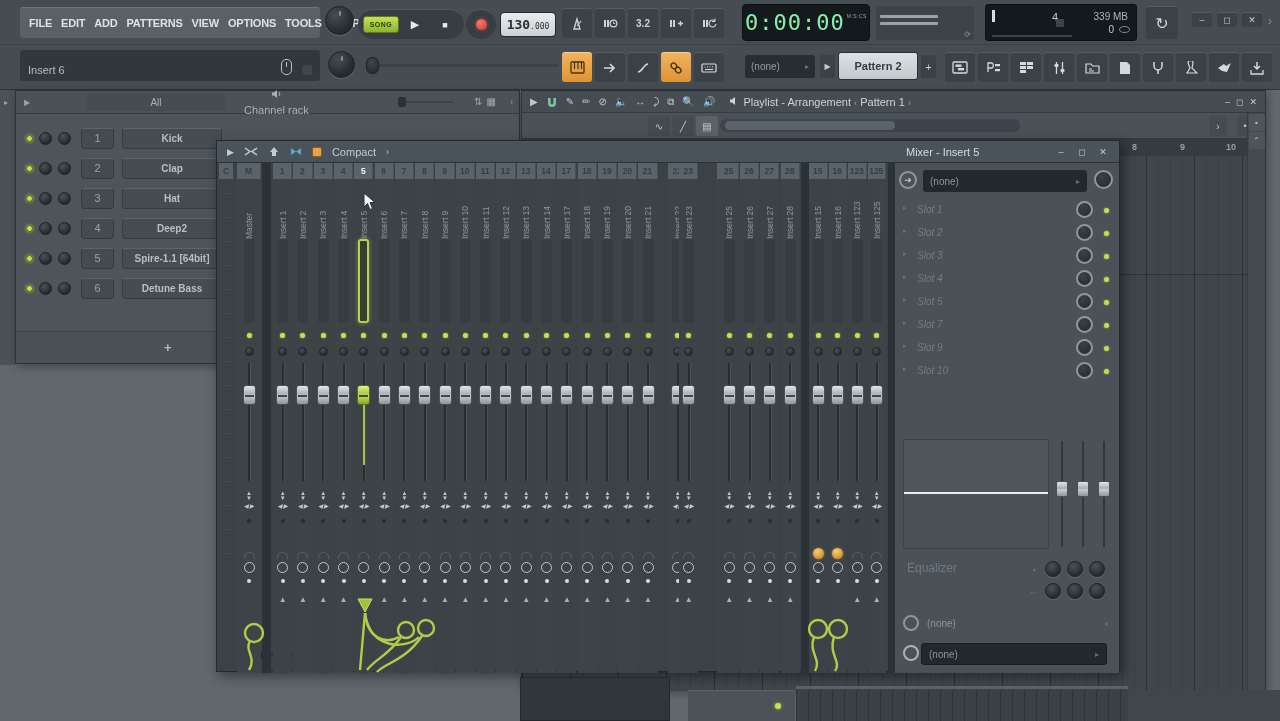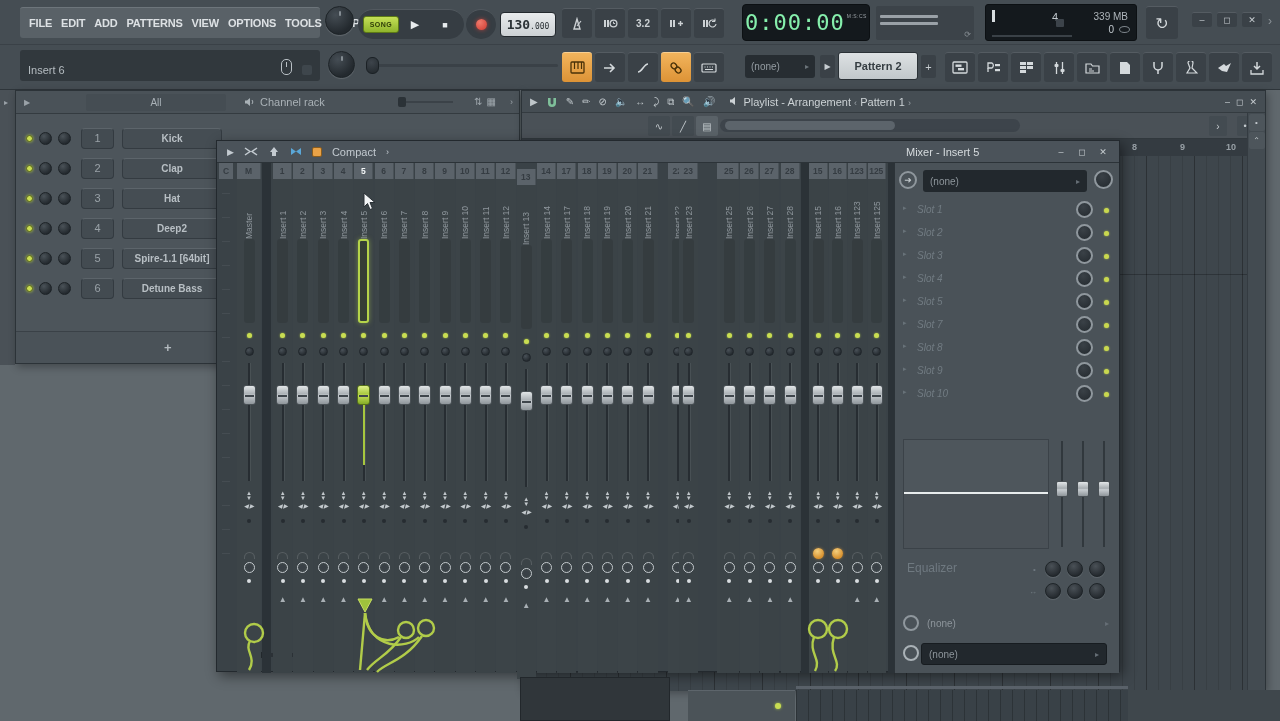--- a/index.html
+++ b/index.html
@@ -96,21 +96,21 @@
   
   #left-strip { position:absolute; left:0; top:90px; width:15px; height:275px; background:#4a5157; }
   #left-strip::before { content:"\25B8"; color:#9aa2a8; font-size:8px; position:absolute; left:4px; top:8px; }
   #channel-rack { position:absolute; left:15px; top:90px; width:505px; height:274px; background:#4d555b;
         border:1px solid #2c3338; box-shadow:2px 3px 8px rgba(0,0,0,.3); }
   .cr-header { position:absolute; left:0; top:0; width:100%; height:23px; background:#4a5258; border-bottom:1px solid #343b40;
         display:flex; align-items:center; }
   .cr-arrow { color:#9aa2a8; font-size:8px; margin-left:8px; }
   .cr-filter { position:absolute; left:70px; top:3px; width:140px; height:17px; background:#454d53; border-radius:2px;
         font-size:10px; color:#a9b1b7; display:flex; align-items:center; justify-content:center; }
-  .cr-title { position:absolute; left:228px; display:flex; align-items:center; gap:5px; font-size:11px; color:#a9b1b6; }
+  .cr-title { position:absolute; left:228px; display:flex; align-items:center; gap:5px; font-size:11px; color:#a9b1b6;flex-direction:column; }
   .cr-slider { position:absolute; left:382px; top:10px; width:55px; height:2px; background:#3b4248; }
   .cr-slider b { position:absolute; left:0; top:-4px; width:8px; height:10px; background:#2b3237; border-radius:2px; }
   .cr-icons { position:absolute; left:458px; top:5px; color:#9fa7ad; font-size:10px; letter-spacing:4px; }
   .cr-more { position:absolute; right:6px; color:#9aa2a8; font-size:9px; }
   #channel-list { position:absolute; left:5px; top:32px; }
   .ch-row { height:30px; display:flex; align-items:center; }
   .ch-led { width:7px; height:7px; border-radius:50%; background:#c9dd52; box-shadow:0 0 3px rgba(190,220,70,.8);
         border:1px solid #55601c; margin-left:5px; }
   .ch-knob { width:13px; height:13px; border-radius:50%; margin-left:6px; position:relative;
         background:radial-gradient(circle at 35% 30%, #4a5258, #22282d 75%); border:1px solid #1d2327; }
@@ -1005,21 +1005,21 @@
             <i class="ud"></i>
             <i class="lr"></i>
           </div>
     <div class="s-pdot"></div>
     <div class="s-gap"></div>
     <div class="s-arch"></div>
     <div class="s-ring"></div>
     <div class="s-wdot"></div>
     <div class="s-tri"></div>
   </div>
-  <div class="strip " style="left:299.6px; width:19.3px;margin-top:6px;">
+  <div class="strip " style="left:299.6px; width:19.3px;">
     <div class="s-num">13</div>
     <div class="s-name">
             <span>Insert 13</span>
           </div>
     <div class="s-meter">
             <i></i>
           </div>
     <div class="s-led">
             <i></i>
           </div>
@@ -1571,25 +1571,20 @@
       <span class="slot-label">Slot 5</span>
       <span class="slot-knob"></span>
       <span class="slot-led"></span>
     </div>
     <div class="slot-row">
       <span class="slot-label">Slot 7</span>
       <span class="slot-knob"></span>
       <span class="slot-led"></span>
     </div>
     <div class="slot-row">
-      <span class="slot-label">Slot 8</span>
-      <span class="slot-knob"></span>
-      <span class="slot-led"></span>
-    </div>
-    <div class="slot-row">
       <span class="slot-label">Slot 9</span>
       <span class="slot-knob"></span>
       <span class="slot-led"></span>
     </div>
     <div class="slot-row">
       <span class="slot-label">Slot 10</span>
       <span class="slot-knob"></span>
       <span class="slot-led"></span>
     </div>
         </div>

